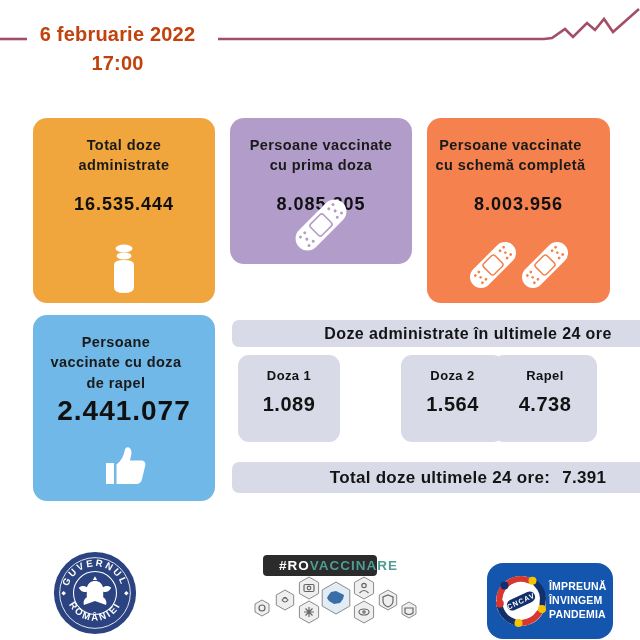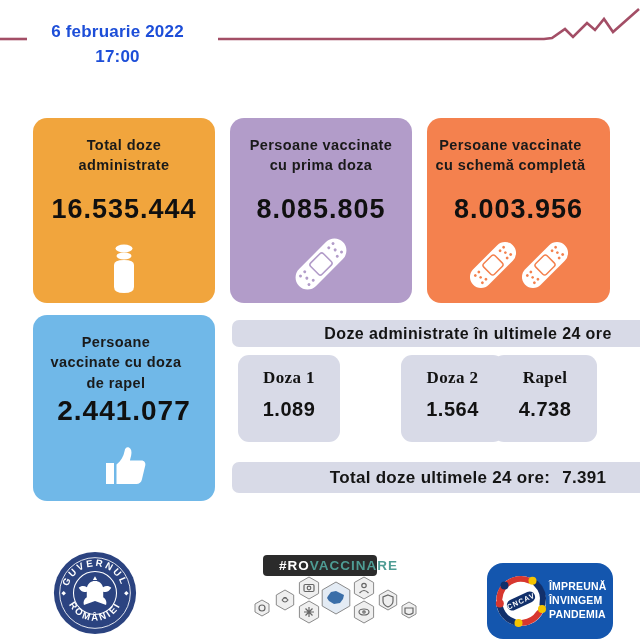--- a/index.html
+++ b/index.html
@@ -3,41 +3,41 @@
 <meta charset="utf-8">
 <style>
   html,body{margin:0;padding:0;background:#fff;}
   .stage{position:relative;width:640px;height:640px;background:#ffffff;overflow:hidden;
          font-family:"Liberation Sans","DejaVu Sans",sans-serif;font-weight:bold;color:#121212;}
   svg{display:block;}
 
   
   .hdr-line{position:absolute;left:0;top:0;width:640px;height:70px;}
   .hdr-text{position:absolute;left:30px;top:20px;width:175px;text-align:center;
-            font-size:17px;line-height:1.45;color:#1d4ed8;letter-spacing:.2px;}
+            font-size:20px;line-height:1.45;color:#c2410c;letter-spacing:.2px;}
 
   
   .card{position:absolute;border-radius:14px;text-align:center;}
   .card-title{padding-top:17px;font-size:14.5px;line-height:1.4;letter-spacing:.4px;color:#1a1a1a;}
-  .card-value{position:absolute;top:76px;left:0;width:100%;font-size:27px;letter-spacing:1px;color:#101010;}
+  .card-value{position:absolute;top:76px;left:0;width:100%;font-size:18px;letter-spacing:1px;color:#101010;}
   .card-icon{position:absolute;left:0;width:100%;bottom:8px;display:flex;justify-content:center;}
   #card1{left:33px;top:118px;width:182px;height:185px;}
-  #card2{left:230px;top:118px;width:182px;height:185px;}
+  #card2{left:230px;top:118px;width:182px;height:146px;}
   #card3{left:427px;top:118px;width:183px;height:185px;}
   #card4{left:33px;top:315px;width:182px;height:186px;}
   #card4 .card-value{top:80px;font-size:28px;}
 
   
   .bar{position:absolute;left:232px;width:378px;background:#D8DAE7;border-radius:7px;
        text-align:center;color:#141414;padding-left:47px;}
   #bar-title{top:320px;height:27px;line-height:27px;font-size:16px;letter-spacing:.4px;}
   #bar-total{top:462px;height:31px;line-height:31px;font-size:17px;letter-spacing:.3px;}
   .dose-box{position:absolute;top:355px;height:87px;background:#D8DAE7;border-radius:11px;text-align:center;}
   #box1{left:238px;width:102px;} #box2{left:365px;width:103px;margin-left:36px;} #box3{left:493px;width:104px;}
-  .dose-label{margin-top:13px;font-size:17px;letter-spacing:.4px;font-family:Liberation Serif, serif;}
+  .dose-label{margin-top:13px;font-size:13px;letter-spacing:.4px;}
   .dose-value{margin-top:10px;font-size:20px;letter-spacing:.5px;}
   .total-value{margin-left:12px;}
 
   
   .gov-seal{position:absolute;left:52px;top:548px;}
   .rovacc{position:absolute;left:248px;top:555px;width:170px;}
   .rovacc-banner{position:absolute;left:15px;top:0;width:114px;height:21px;background:#2B2B2B;
                  border-radius:4px;text-align:center;line-height:21px;font-size:13.5px;letter-spacing:1px;}
   .rovacc-banner .hash{color:#ffffff;margin-left:16px;} .rovacc-banner .rest{color:#4E9C94;}
   .rovacc-hexes{position:absolute;left:0;top:19px;}

